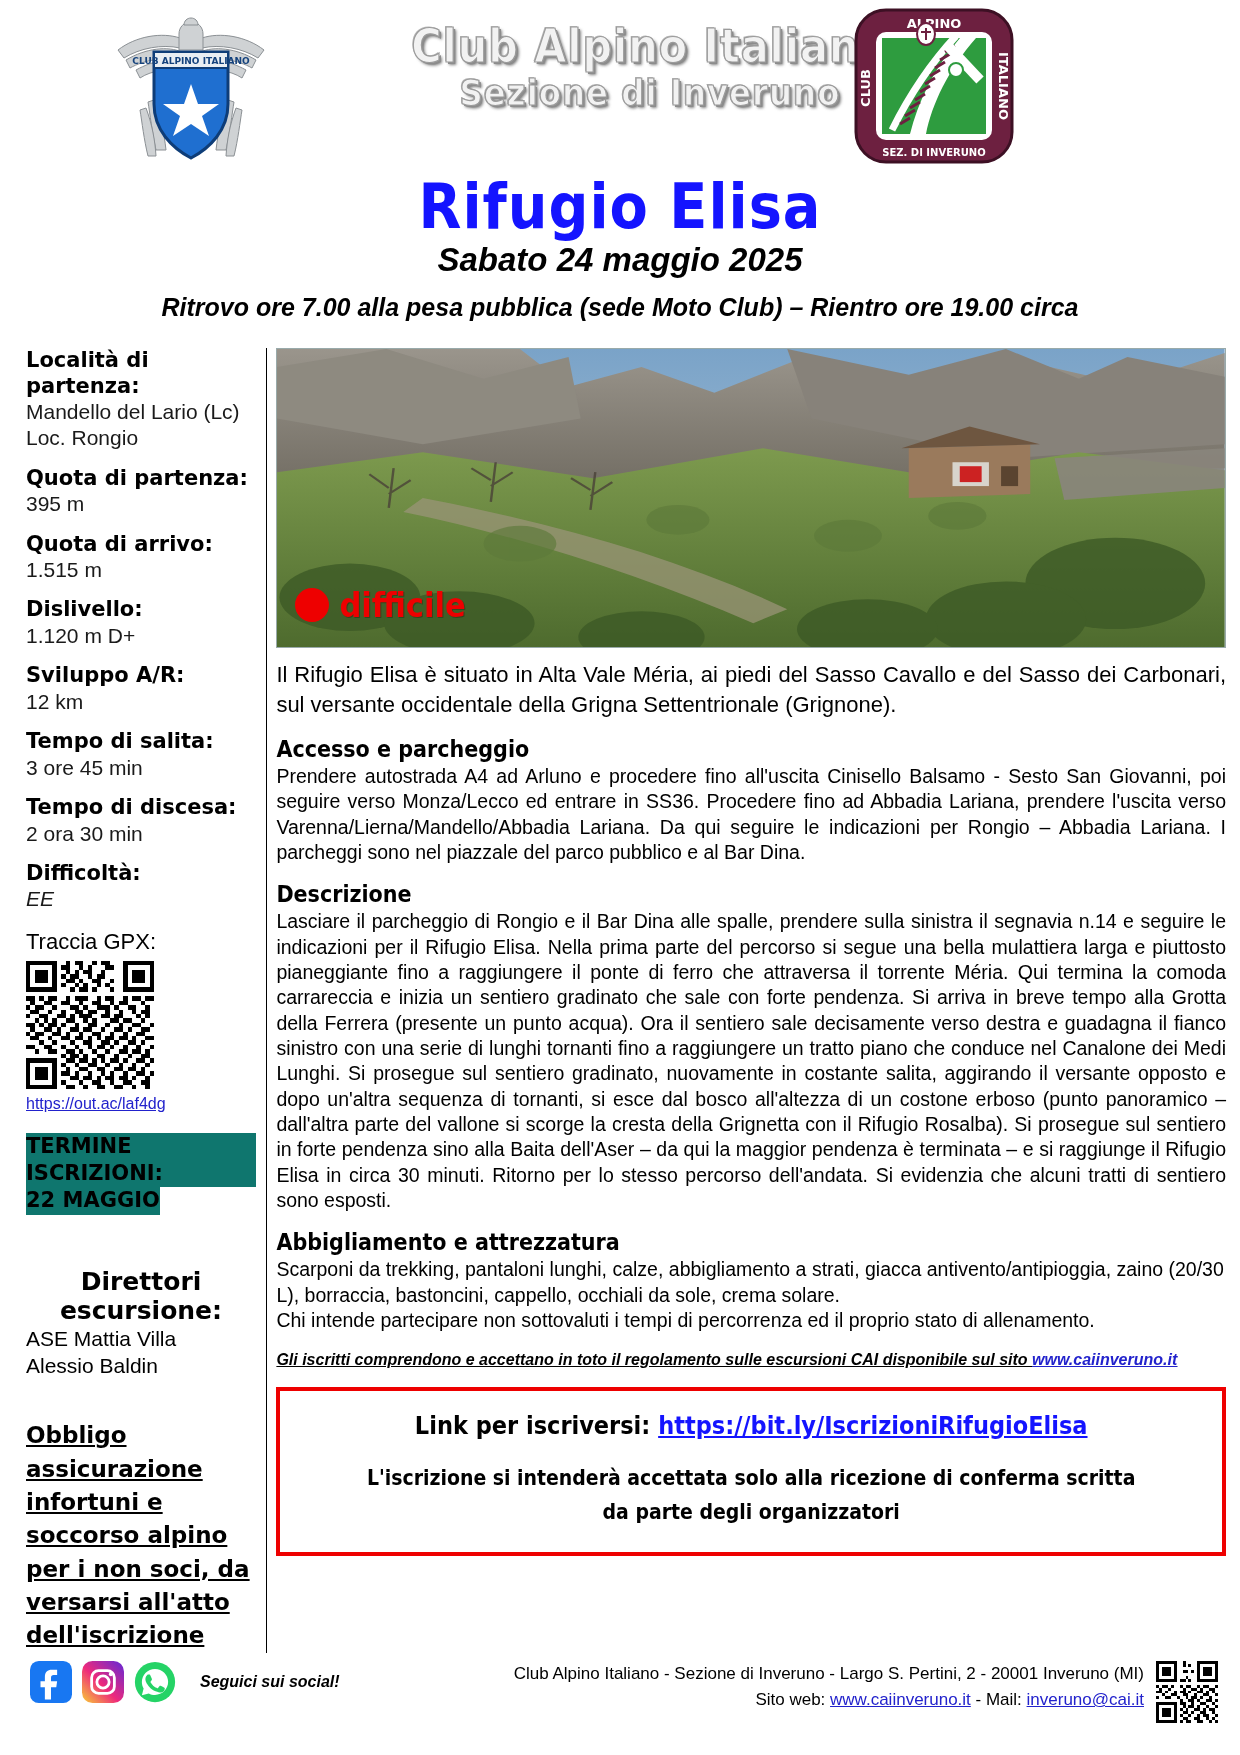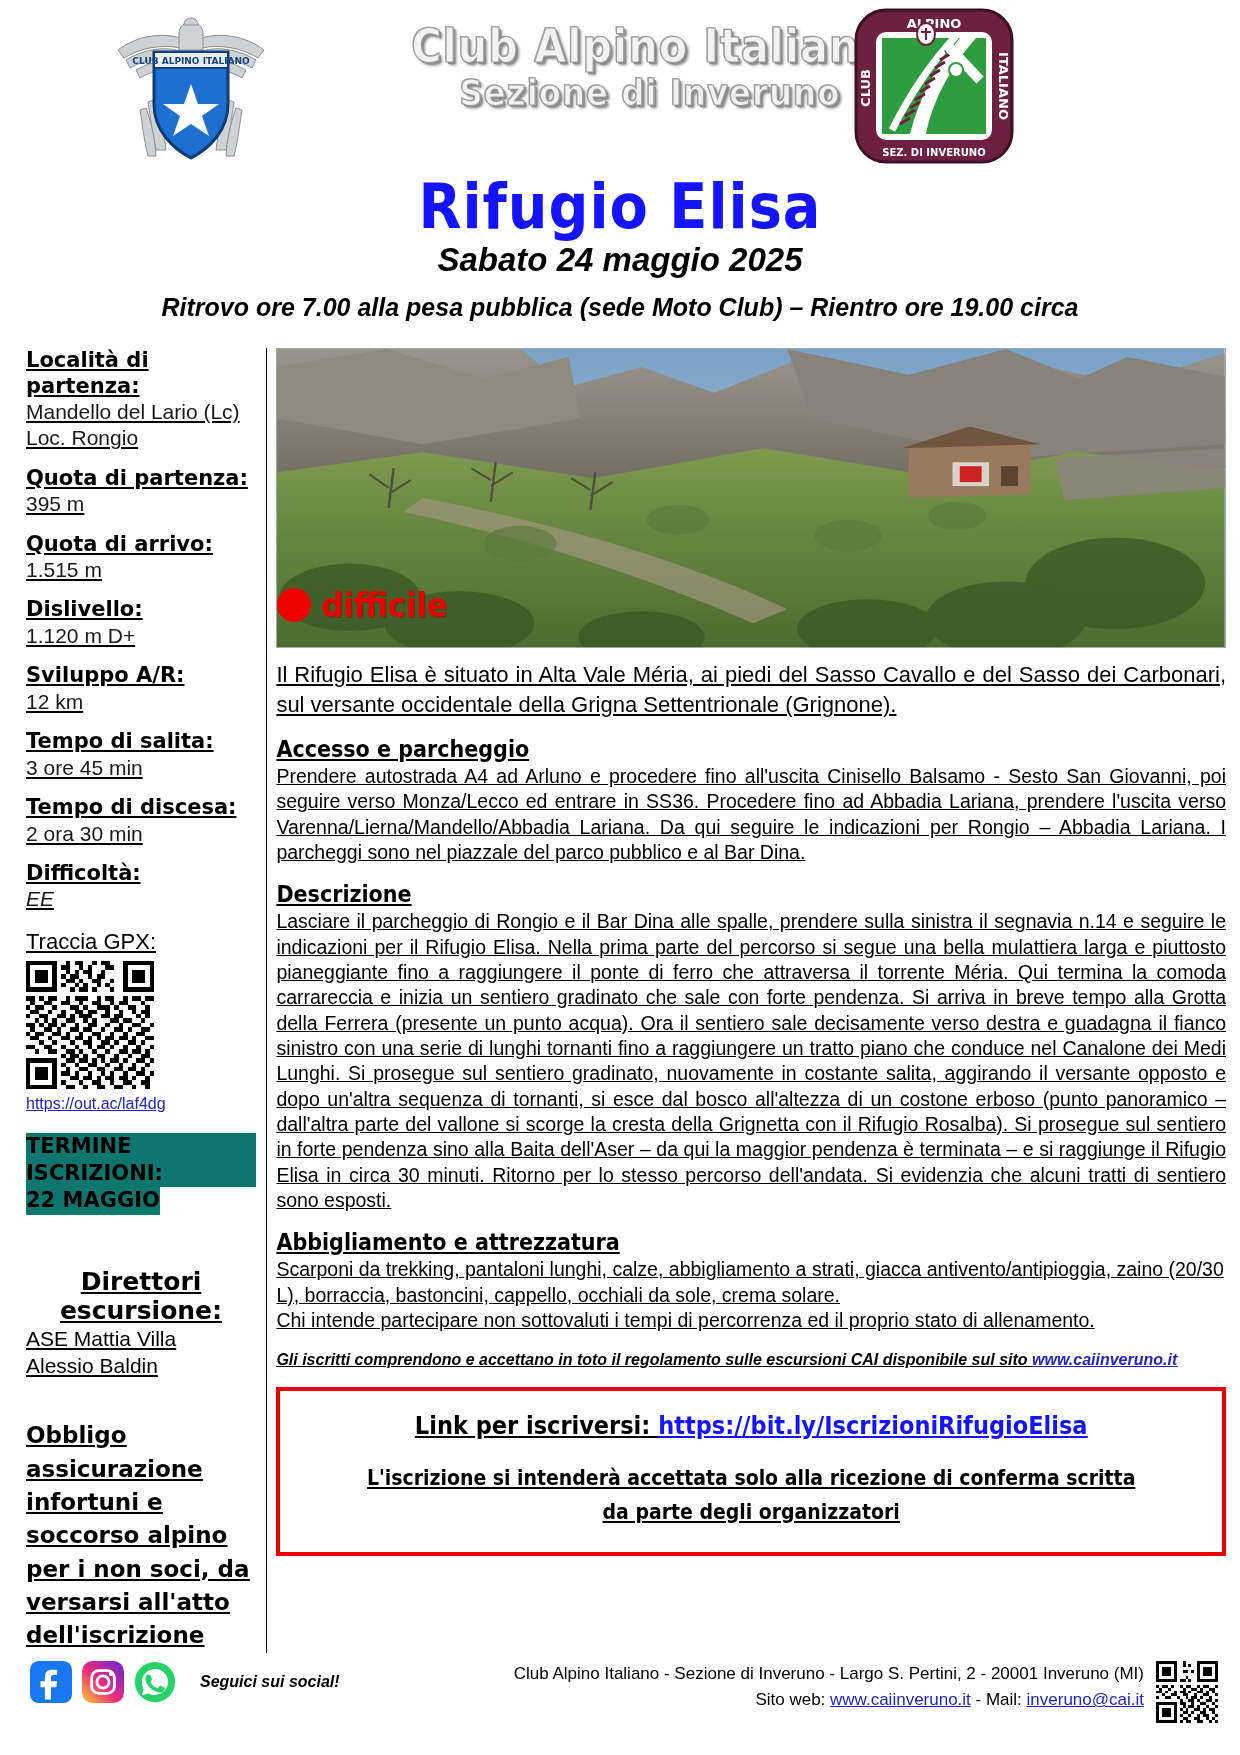--- a/index.html
+++ b/index.html
@@ -45,21 +45,21 @@
     font-family: "Liberation Sans", sans-serif;
   }
   .meet-line {
     text-align: center; margin-top: 14px;
     font-weight: bold; font-style: italic;
     font-size: 25px; font-stretch: condensed;
     font-family: "Liberation Sans", sans-serif;
   }
 
   
-  .body-wrap { position: relative; margin-top: 16px; padding: 10px 14px 0 26px; display: flex; text-decoration: underline; }
+  .body-wrap { position: relative; margin-top: 16px; padding: 10px 14px 0 26px; display: flex; }
   .col-left { width: 240px; flex: 0 0 240px; padding-right: 10px; }
   .divider { width: 4px; background: #000; margin: 0 10px 0 0; align-self: stretch; }
   .col-right { flex: 1 1 auto; }
 
   
   .spec { margin-bottom: 14px; }
   .spec .k {
     font-weight: bold; font-size: 21px; line-height: 1.22;
     font-family: "DejaVu Sans", sans-serif;
   }
@@ -93,21 +93,21 @@
     font-family: "DejaVu Sans", sans-serif;
   }
 
   
   .photo {
     position: relative; width: 100%; height: 300px;
     overflow: hidden; border: 1px solid #9aa;
   }
   .photo svg { display: block; width: 100%; height: 100%; }
   .diff-badge {
-    position: absolute; left: 0; bottom: 22px;
+    position: absolute; left: 18px; bottom: 22px;
     display: flex; align-items: center; gap: 10px;
   }
   .diff-dot { width: 34px; height: 34px; border-radius: 50%; background: #ee0000; }
   .diff-txt {
     color: #ee0000; font-weight: bold; font-size: 34px;
     font-family: "DejaVu Sans", sans-serif; font-stretch: condensed;
     text-shadow: 1px 1px 0 rgba(0,0,0,.25);
   }
 
   

